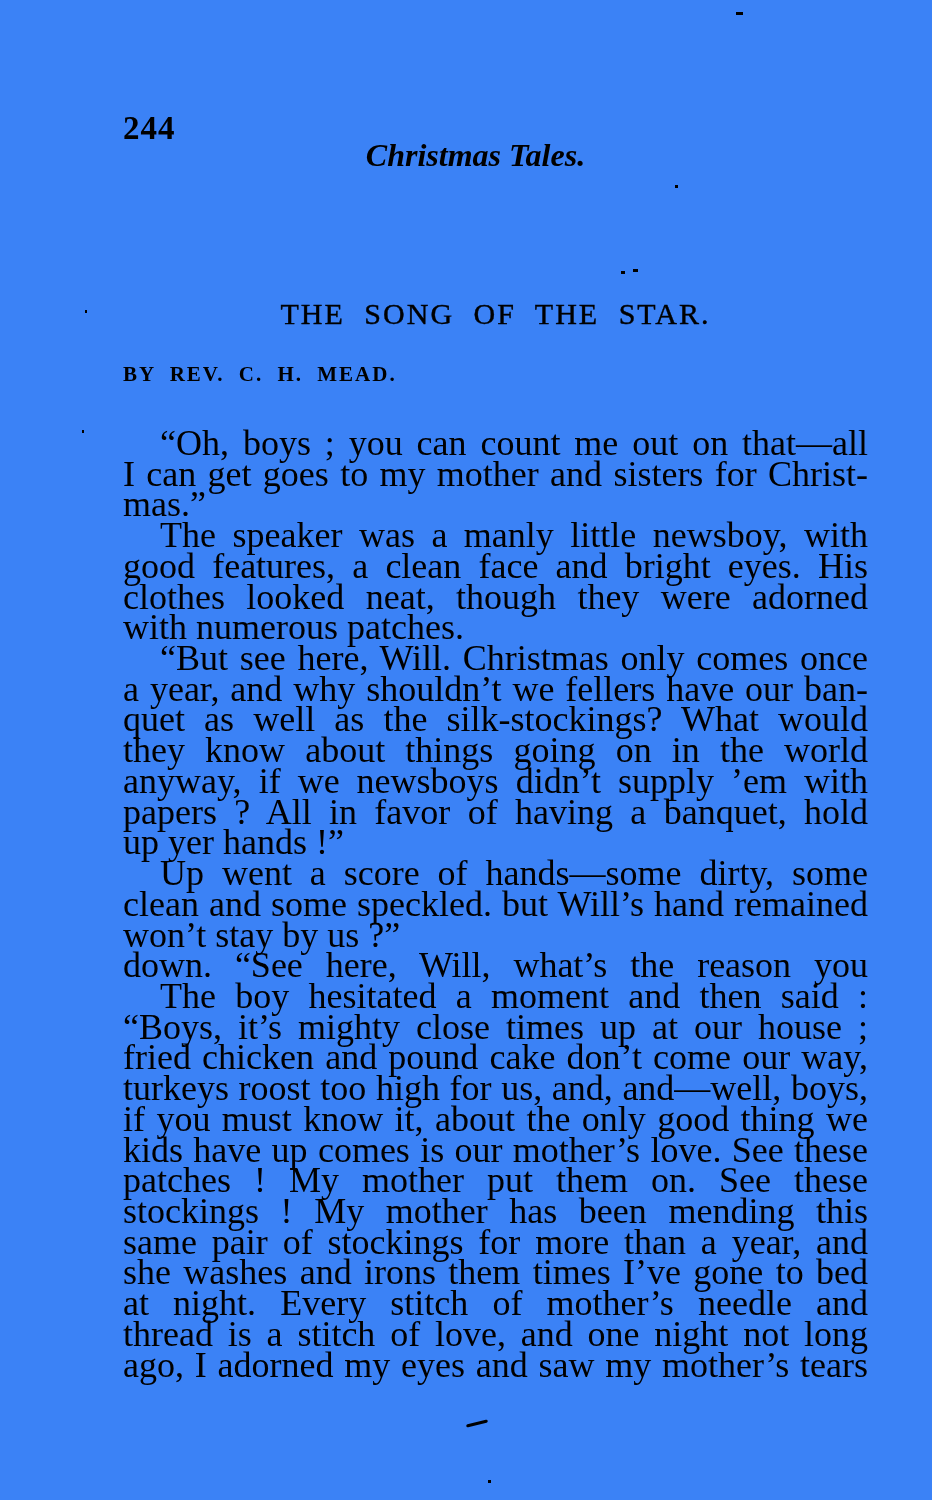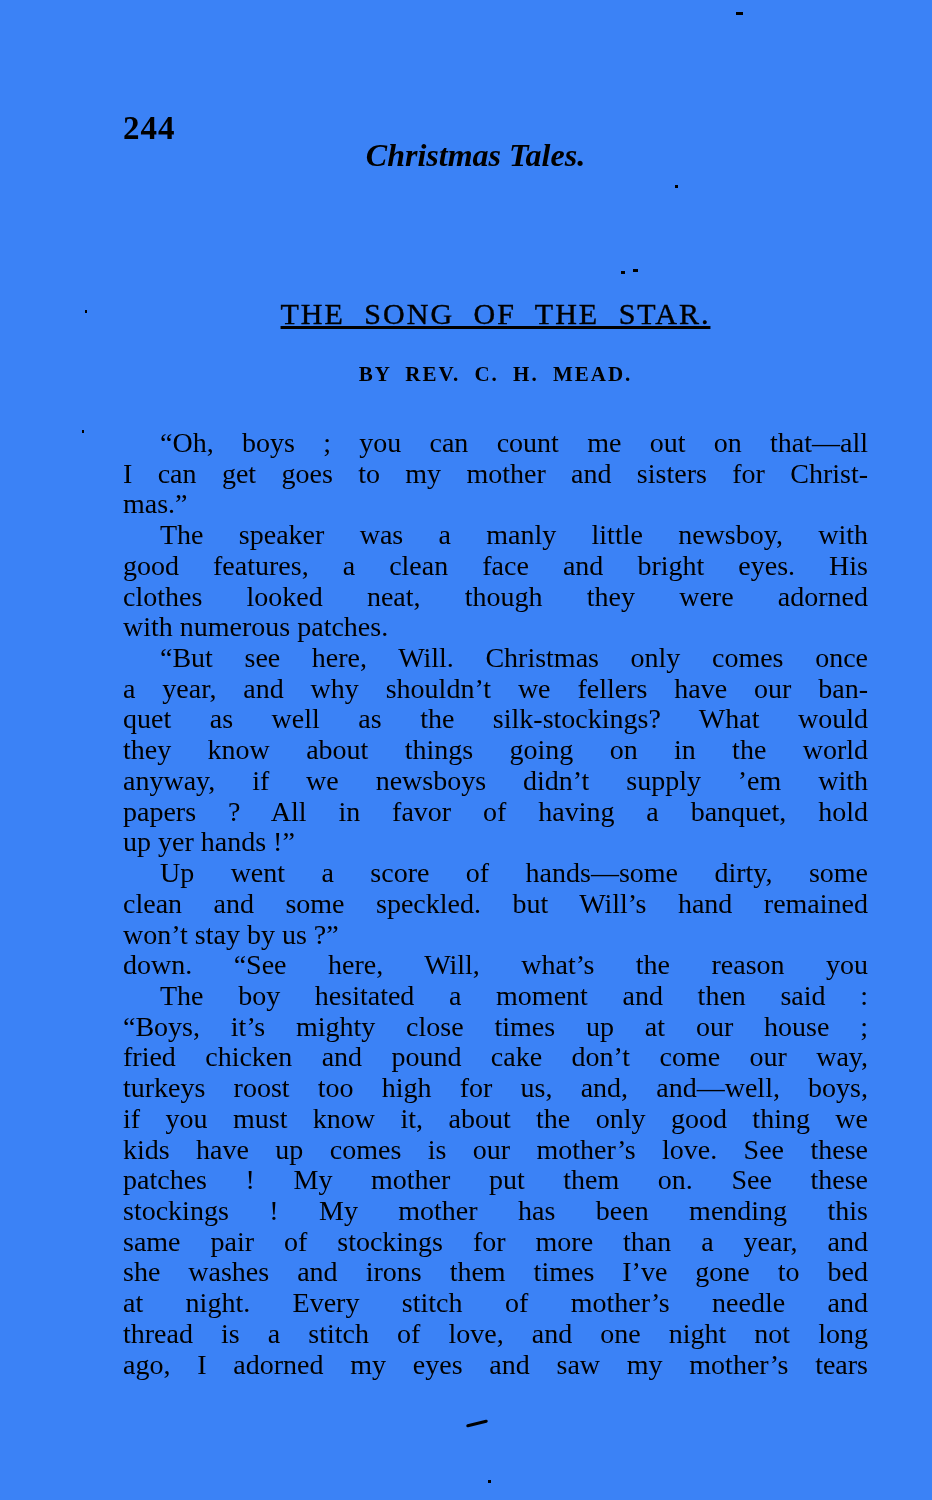--- a/index.html
+++ b/index.html
@@ -40,41 +40,40 @@
   
   .story-title {
     position: absolute;
     left: 123px;
     top: 297px;
     width: 745px;
     text-align: center;
     font-size: 30px;
     letter-spacing: 2px;
     word-spacing: 10px;
-    text-decoration: underline;
     -webkit-text-stroke: 0.4px #000;
   }
   .byline {
     position: absolute;
     left: 123px;
     top: 362px;
     width: 745px;
-    text-align: center;
+    text-align: left;
     font-size: 21px;
     font-weight: 700;
     letter-spacing: 2px;
     word-spacing: 7px;
   }
   
   .bodytext {
     position: absolute;
     left: 123px;
     top: 428px;
     width: 745px;
-    font-size: 28px;
+    font-size: 36px;
     line-height: 30.72px;
   }
   .ln {
     text-align: justify;
     text-align-last: justify;
   }
   .ln.first {
     text-indent: 37px;
   }
   .ln.end {

